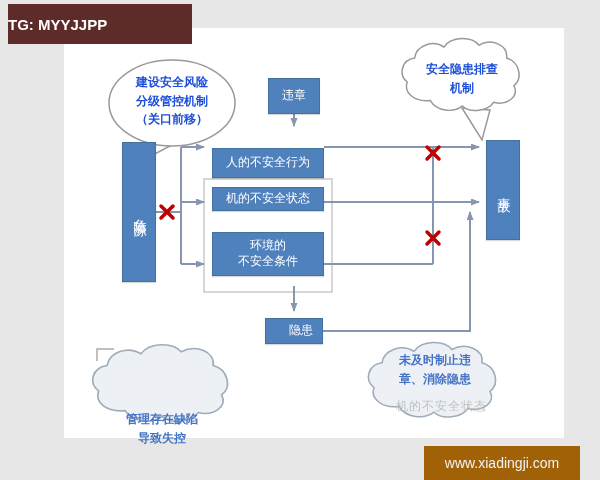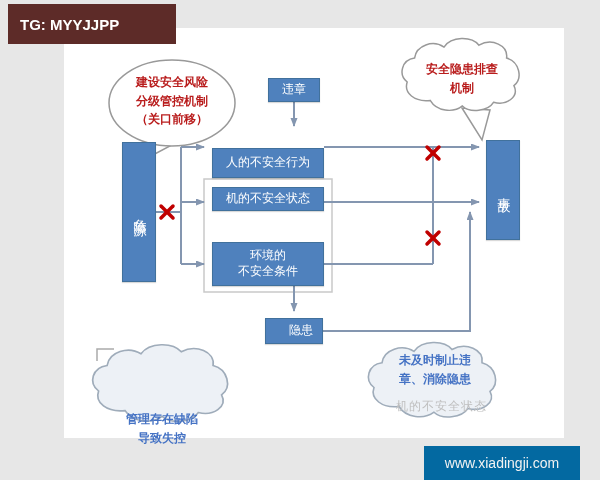--- a/index.html
+++ b/index.html
@@ -33,31 +33,31 @@
     font-size:13px;
   }
   .bubble-text {
     position:absolute;
     text-align:center;
     font-weight:bold;
     font-size:12px;
     line-height:1.55;
     white-space:pre-line;
   }
-  .navy { color:#b91c1c; }
+  .navy { color:#1d4ed8; }
   .blue { color:#4472c4; }
   .tg-banner {
-    position:absolute; left:8px; top:4px; width:168px; height:40px;
+    position:absolute; left:8px; top:4px; width:184px; height:40px;
     background:#5d2b28; color:#ffffff;
     font-size:15px; font-weight:600;
-    display:flex; align-items:center; padding-left:12px;
+    display:flex; align-items:center; padding-left:0;
   }
   .url-banner {
     position:absolute; left:424px; top:446px; width:156px; height:34px;
-    background:#0369a1; color:#f2f2f2;
+    background:#a16207; color:#f2f2f2;
     font-size:14px;
     display:flex; align-items:center; justify-content:center;
   }
   .watermark {
     position:absolute; left:396px; top:398px;
     color:#bfbfbf; font-size:12px; letter-spacing:1px;
   }
 </style>
 </head>
 <body>
@@ -126,25 +126,25 @@
 <div class="bubble-text navy" style="left:114px; top:74px; width:116px;font-family:Liberation Mono, monospace;">建设安全风险
 分级管控机制
 （关口前移）</div>
 <div class="bubble-text navy" style="left:408px; top:60px; width:108px;">安全隐患排查
 机制</div>
 <div class="bubble-text blue" style="left:100px; top:362px; width:124px;margin-top:48px;">管理存在缺陷
 导致失控</div>
 <div class="bubble-text blue" style="left:372px; top:351px; width:126px;">未及时制止违
 章、消除隐患</div>
 
-<div class="node" style="left:268px; top:78px; width:52px; height:24px;">违章</div>
+<div class="node" style="left:268px; top:78px; width:52px; height:36px;">违章</div>
 <div class="node vnode" style="left:122px; top:142px; width:34px; height:140px;">危险源</div>
 <div class="node" style="left:212px; top:148px; width:112px; height:30px;">人的不安全行为</div>
 <div class="node" style="left:212px; top:187px; width:112px; height:24px;">机的不安全状态</div>
-<div class="node" style="left:212px; top:242px; width:112px; height:44px;">环境的
+<div class="node" style="left:212px; top:232px; width:112px; height:44px;">环境的
 不安全条件</div>
 <div class="node vnode" style="left:486px; top:140px; width:34px; height:100px;">事故</div>
 <div class="node" style="left:265px; top:318px; width:58px; height:26px;padding-left:14px;">隐患</div>
 
 <div class="watermark">机的不安全状态</div>
 
 <div class="tg-banner">TG: MYYJJPP</div>
 <div class="url-banner">www.xiadingji.com</div>
 
 </body></html>

